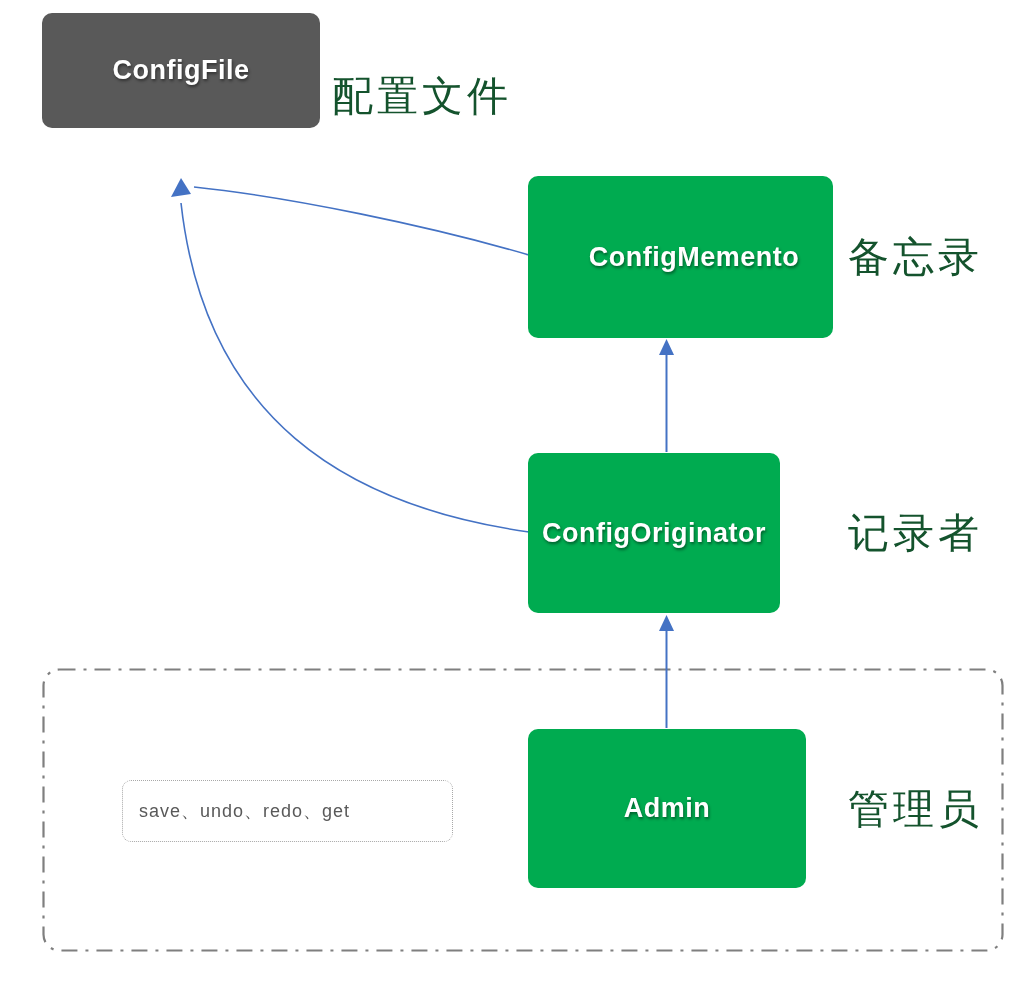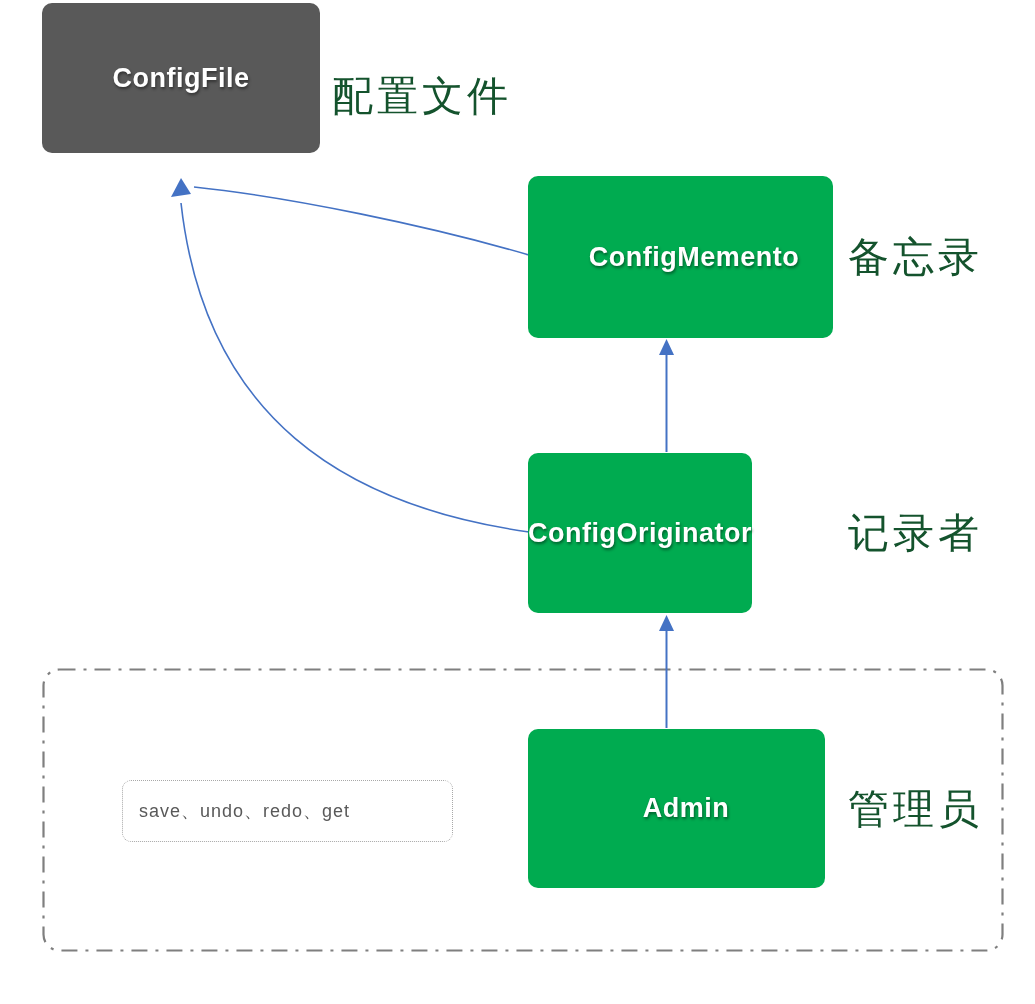--- a/index.html
+++ b/index.html
@@ -6,24 +6,24 @@
   body{font-family:"Liberation Sans","DejaVu Sans",sans-serif;}
   .canvas{position:relative;width:1035px;height:1004px;background:#ffffff;overflow:hidden;}
 
   svg.overlay{position:absolute;left:0;top:0;z-index:1;}
 
   .node{position:absolute;z-index:2;border-radius:10px;display:flex;align-items:center;justify-content:center;}
   .node .node-label{
     color:#ffffff;font-weight:bold;font-size:27px;letter-spacing:0.5px;
     text-shadow:1px 2px 3px rgba(0,0,0,0.45);
   }
-  .node-configfile{left:42px;top:3px;width:278px;height:150px;background:#595959;}
+  .node-configfile{left:42px;top:13px;width:278px;height:115px;background:#595959;}
   .node-configmemento{left:528px;top:176px;width:278px;height:162px;background:#00AB50;padding-left:27px;}
-  .node-configoriginator{left:528px;top:453px;width:224px;height:160px;background:#00AB50;}
-  .node-admin{left:528px;top:729px;width:278px;height:159px;background:#00AB50;padding-left:19px;}
+  .node-configoriginator{left:528px;top:453px;width:252px;height:160px;background:#00AB50;}
+  .node-admin{left:528px;top:729px;width:278px;height:159px;background:#00AB50;}
 
   .caption{
     position:absolute;z-index:2;color:#14532d;font-size:41px;letter-spacing:4px;
     white-space:nowrap;line-height:40px;
   }
   .caption-configfile{left:332px;top:76px;}
   .caption-configmemento{left:848px;top:237px;}
   .caption-configoriginator{left:848px;top:513px;}
   .caption-admin{left:848px;top:789px;}
 

